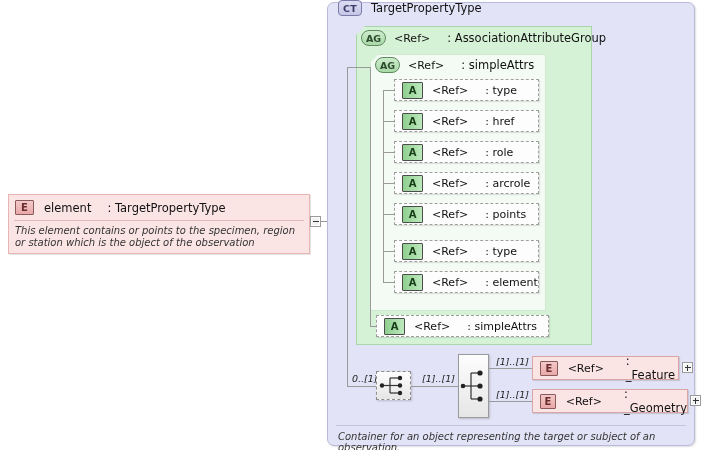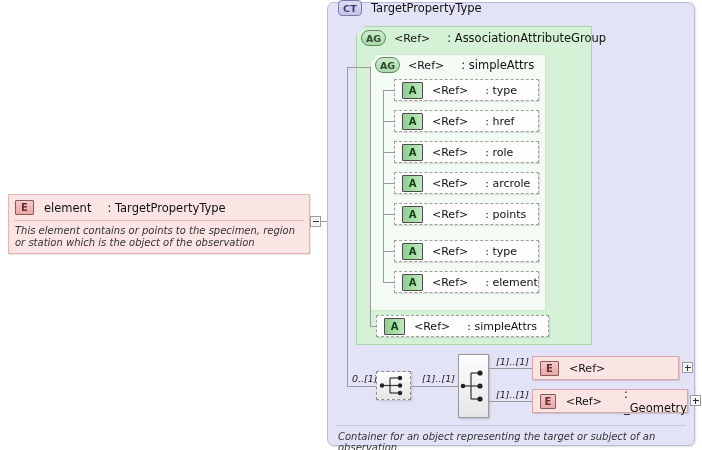--- a/index.html
+++ b/index.html
@@ -272,20 +272,21 @@
 
   <div class="line-h" style="left:489px;top:368px;width:43px;"></div>
   <div class="line-h" style="left:489px;top:401px;width:43px;"></div>
 
   <div class="card" style="left:496px;top:356px;">[1]..[1]</div>
   <div class="card" style="left:496px;top:389px;">[1]..[1]</div>
 
   <div class="abs eref-box" style="left:532px;top:356px;width:147px;height:24px;">
     <span class="badge badge-E" style="margin-left:7px;">E</span>
     <span class="eref-ref">&lt;Ref&gt;</span>
+    <span class="eref-type">: _Feature</span>
   </div>
   <div class="abs expander" style="left:682px;top:362px;">
     <span class="h"></span>
     <span class="v"></span>
   </div>
 
   <div class="abs eref-box" style="left:532px;top:389px;width:156px;height:24px;">
     <span class="badge badge-E" style="margin-left:7px;">E</span>
     <span class="eref-ref">&lt;Ref&gt;</span>
     <span class="eref-type">: _Geometry</span>

